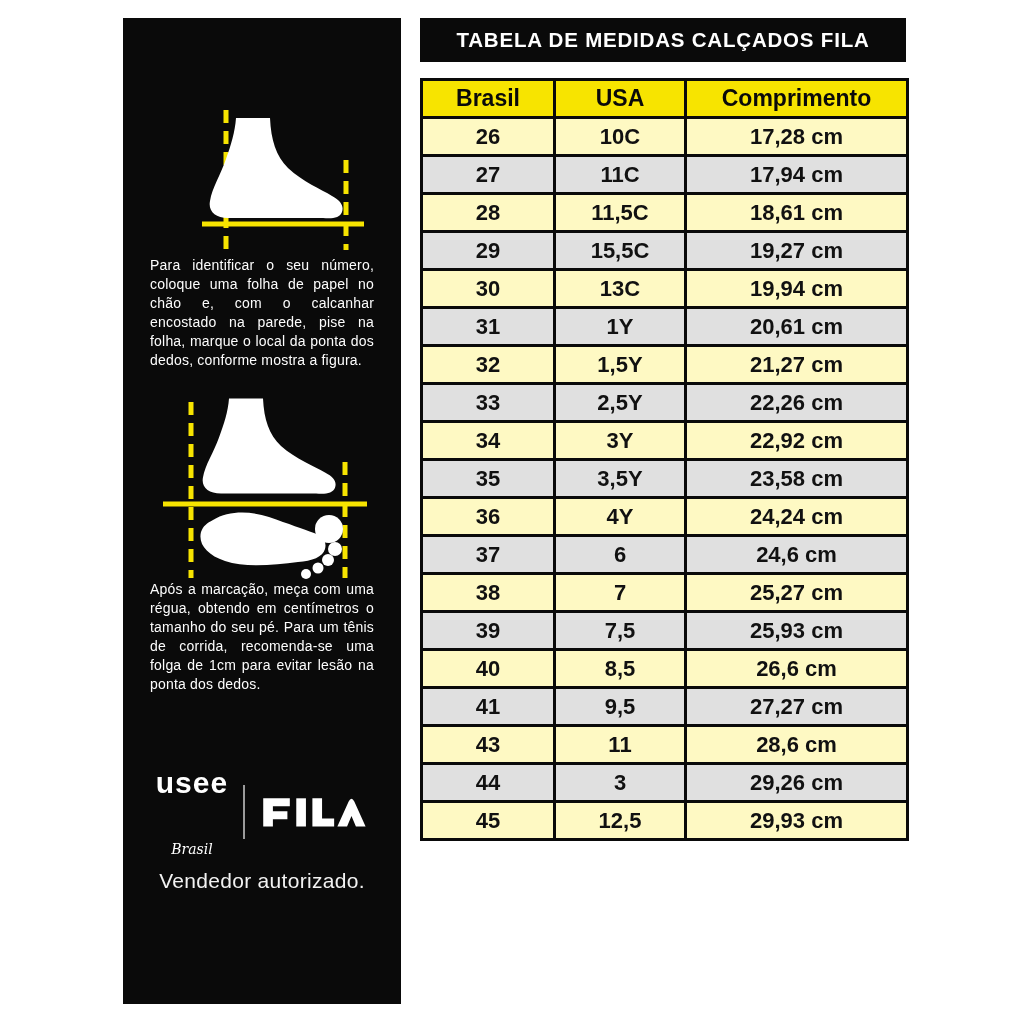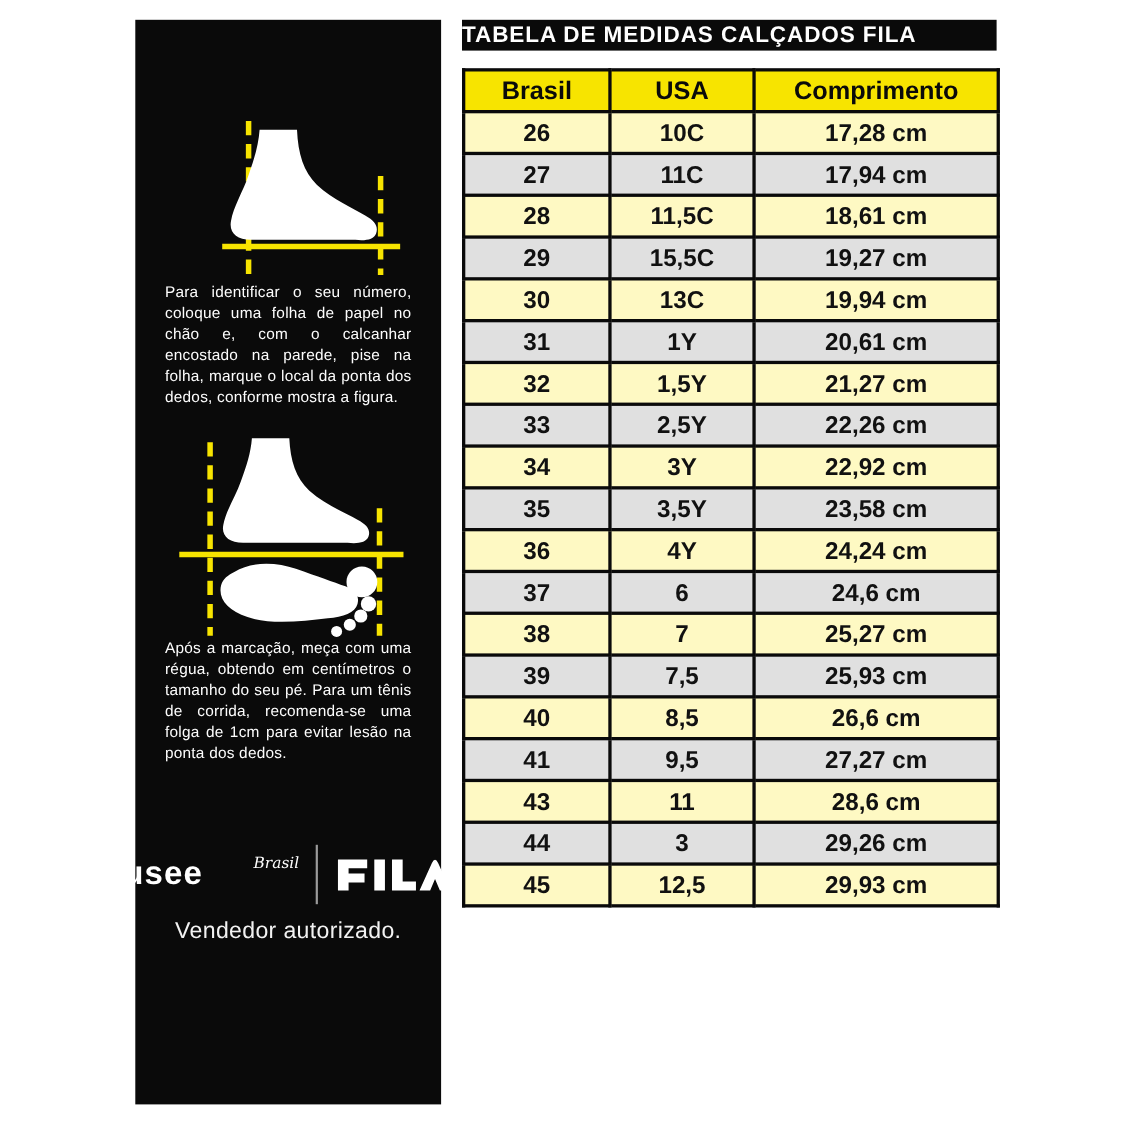--- a/index.html
+++ b/index.html
@@ -19,33 +19,33 @@
   .illus-1{margin-top:86px;}
   .illus-2{margin-top:28px;}
   .measure-dash{stroke:var(--yellow);stroke-width:5;stroke-dasharray:13 8;fill:none;}
   .measure-solid{stroke:var(--yellow);stroke-width:5;fill:none;}
   .foot-fill{fill:#fff;}
   .instruction{width:224px;font-size:14px;line-height:19px;text-align:justify;
     color:#fdfdfd;letter-spacing:.2px;}
   .instruction.p1{margin-top:4px;}
   .instruction.p2{}
   .logo-row{margin-top:74px;display:flex;align-items:center;gap:15px;}
-  .usee-block{display:flex;flex-direction:row;align-items:flex-start;line-height:1;gap:46px;}
+  .usee-block{display:flex;flex-direction:column;align-items:center;line-height:1;gap:46px;}
   .usee-word{font-size:30px;font-weight:bold;letter-spacing:1px;color:#fff;}
   .usee-script{font-family:"DejaVu Serif","Liberation Serif",serif;font-style:italic;
     font-size:14px;margin-top:-2px;color:#fff;}
   .logo-divider{width:2px;height:54px;background:#9b9b9b;}
   .fila-svg{display:block;}
   .sr-only{position:absolute;width:1px;height:1px;overflow:hidden;clip:rect(0 0 0 0);white-space:nowrap;}
   .vendor{margin-top:13px;font-size:21px;color:#f2f2f2;letter-spacing:.3px;}
 
   
   .right-col{position:absolute;left:420px;top:18px;width:486px;}
-  .title-bar{height:28px;background:var(--ink);color:#fff;display:flex;
-    align-items:center;justify-content:flex-start;font-weight:bold;font-size:20.5px;
+  .title-bar{height:44px;background:var(--ink);color:#fff;display:flex;
+    align-items:center;justify-content:center;font-weight:bold;font-size:20.5px;
     letter-spacing:.8px;}
   table.size-table{margin-top:16px;width:486px;border-collapse:collapse;table-layout:fixed;}
   .size-table col.c1{width:133px;}
   .size-table col.c2{width:131px;}
   .size-table col.c3{width:222px;}
   .size-table th,.size-table td{border:3px solid var(--ink);text-align:center;
     vertical-align:middle;height:38px;}
   .size-table th{background:var(--yellow);font-size:23px;font-weight:bold;color:var(--ink);}
   .size-table td{font-size:22px;font-weight:bold;color:#111;background:#fef9c3;}
   .size-table tbody tr:nth-child(even) td{background:var(--row-alt);}

